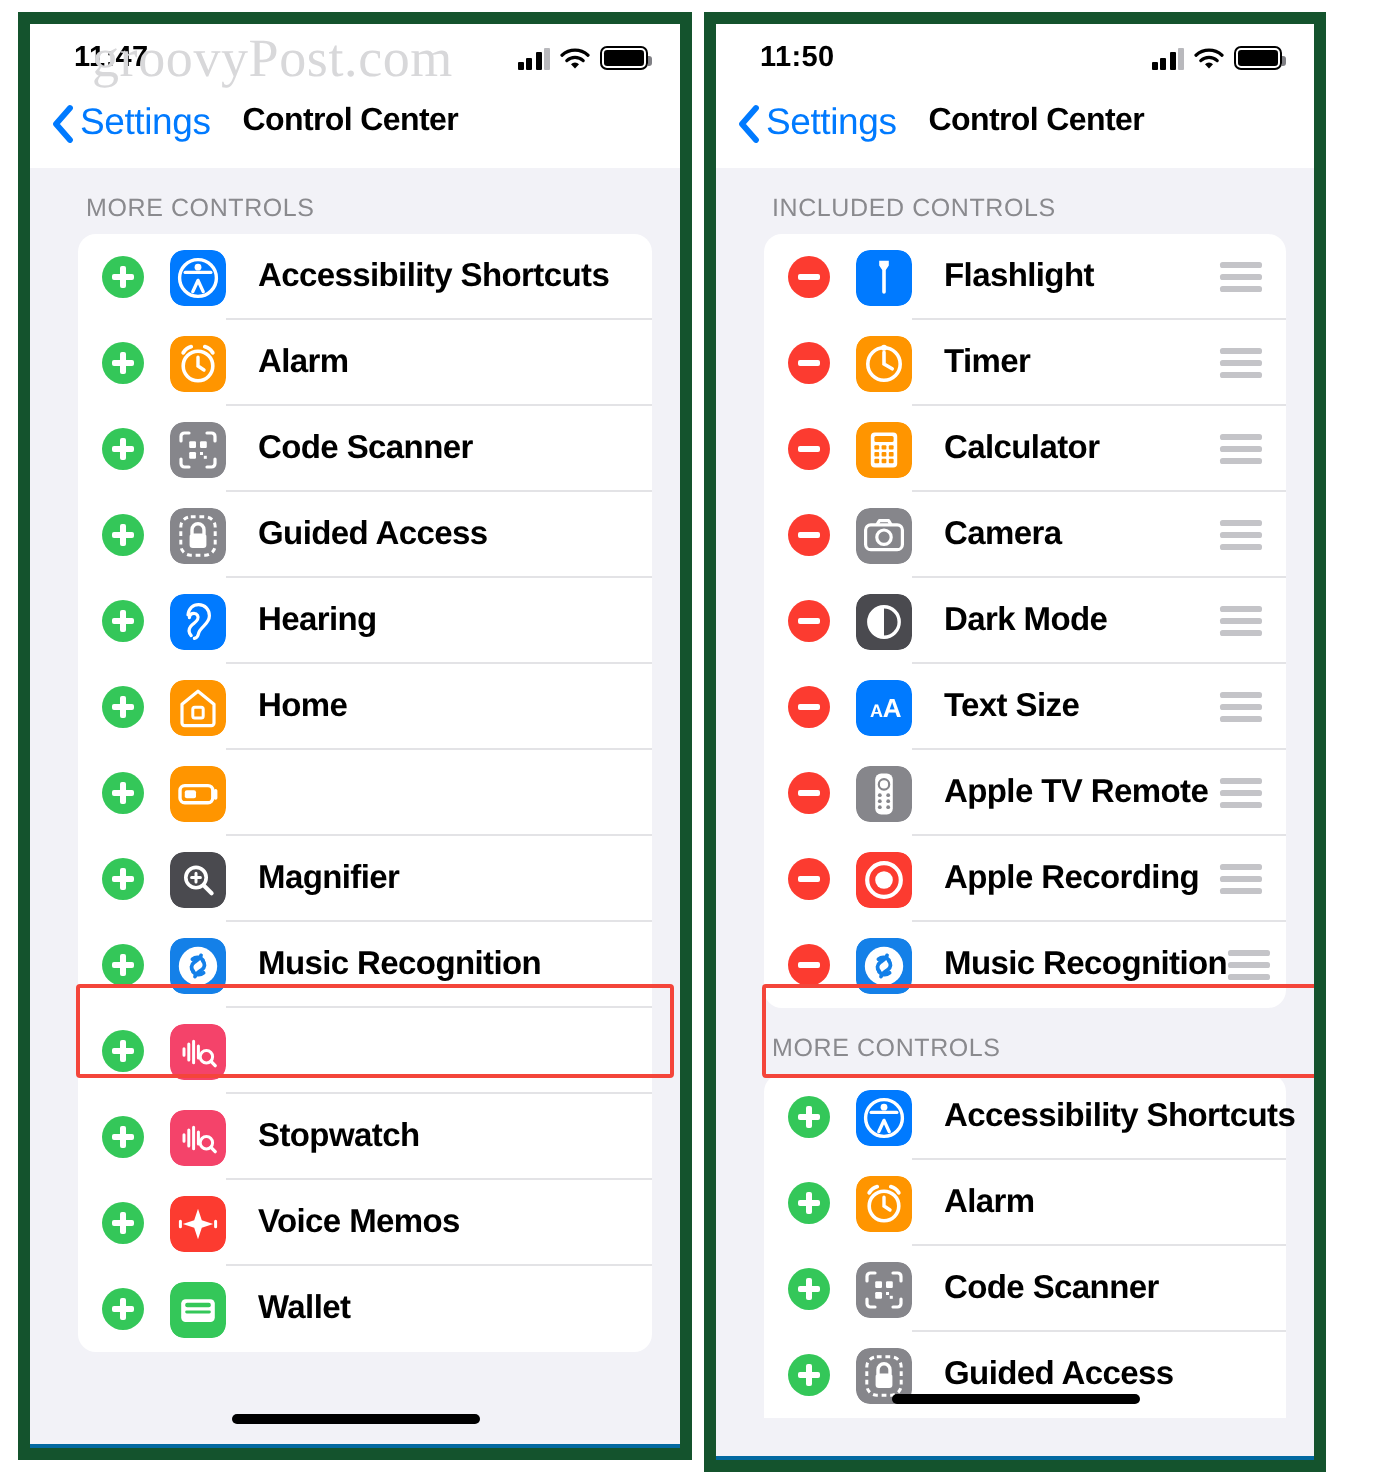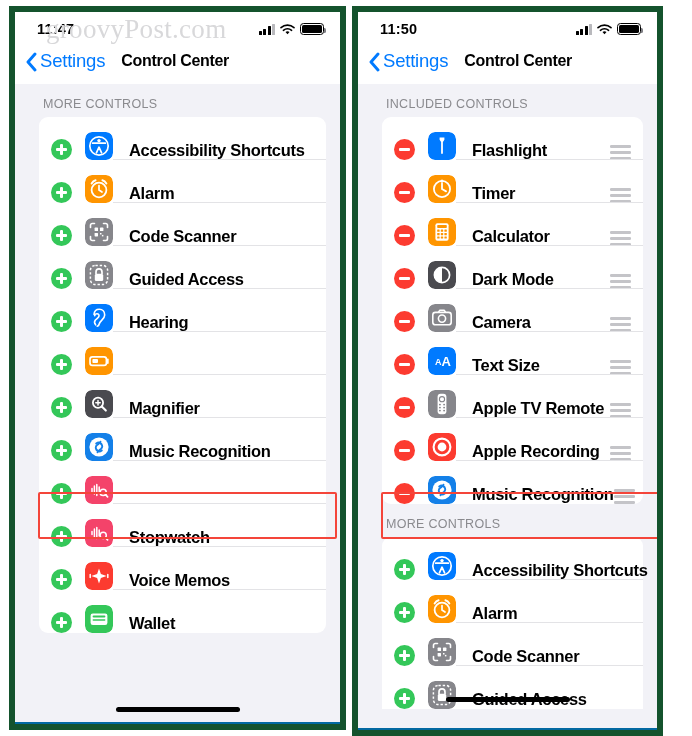--- a/index.html
+++ b/index.html
@@ -84,21 +84,21 @@
   }
   .card {
     background: #ffffff;
     margin: 0 14px 0 24px;
     border-radius: 9px;
   }
   .card.flat-bottom { border-radius: 9px 9px 0 0; }
 
   .row {
     position: relative;
-    display: flex; align-items: flex-end;
+    display: flex; align-items: center;
     height: 43px;
     padding-left: 12px; padding-right: 12px;
   }
   .row .sep {
     position: absolute; left: 74px; right: 0; bottom: 0;
     height: 1px; background: #e3e3e6;
   }
   .row:last-child .sep { display: none; }
 
   
@@ -289,20 +289,35 @@
             <div class="sep"></div>
           </div>
           <div class="row">
             <div class="toggle add">
               <span class="bar-h"></span>
               <span class="bar-v"></span>
             </div>
             <div class="app-icon">
               <svg width="28" height="28" viewBox="0 0 28 28">
                 <rect width="28" height="28" rx="7" fill="#ff9500"></rect>
+                <path d="M14 5.6l8 6.5v9.4a1.3 1.3 0 01-1.3 1.3H7.3A1.3 1.3 0 016 21.5v-9.4l8-6.5z" fill="none" stroke="#fff" stroke-width="1.6" stroke-linejoin="round"></path>
+                <rect x="11.4" y="13.6" width="5.2" height="5.4" rx="1" fill="none" stroke="#fff" stroke-width="1.5"></rect>
+              </svg>
+            </div>
+            <div class="row-label">Home</div>
+            <div class="sep"></div>
+          </div>
+          <div class="row">
+            <div class="toggle add">
+              <span class="bar-h"></span>
+              <span class="bar-v"></span>
+            </div>
+            <div class="app-icon">
+              <svg width="28" height="28" viewBox="0 0 28 28">
+                <rect width="28" height="28" rx="7" fill="#ff9500"></rect>
                 <rect x="5" y="9.8" width="16.4" height="8.6" rx="2.4" fill="none" stroke="#fff" stroke-width="1.7"></rect>
                 <rect x="7.4" y="12.1" width="5.6" height="4" rx="1" fill="#fff"></rect>
                 <path d="M22.8 12.4v3.6" stroke="#fff" stroke-width="1.8" stroke-linecap="round"></path>
               </svg>
             </div>
             <div class="sep"></div>
           </div>
           <div class="row">
             <div class="toggle add">
               <span class="bar-h"></span>
@@ -508,46 +523,46 @@
               <span></span>
             </div>
             <div class="sep"></div>
           </div>
           <div class="row">
             <div class="toggle remove">
               <span class="bar-h"></span>
             </div>
             <div class="app-icon">
               <svg width="28" height="28" viewBox="0 0 28 28">
-                <rect width="28" height="28" rx="7" fill="#4a4a4f"></rect>
-                <circle cx="14" cy="14" r="7.6" fill="none" stroke="#fff" stroke-width="1.7"></circle>
-                <path d="M14 6.4a7.6 7.6 0 000 15.2z" fill="#fff"></path>
-              </svg>
-            </div>
-            <div class="row-label">Dark Mode</div>
-            <div class="reorder">
-              <span></span>
-              <span></span>
-              <span></span>
-            </div>
-            <div class="sep"></div>
-          </div>
-          <div class="row">
-            <div class="toggle remove">
-              <span class="bar-h"></span>
-            </div>
-            <div class="app-icon">
-              <svg width="28" height="28" viewBox="0 0 28 28">
                 <rect width="28" height="28" rx="7" fill="#86868b"></rect>
                 <rect x="4.8" y="8.4" width="18.4" height="12.4" rx="2.6" fill="none" stroke="#fff" stroke-width="1.6"></rect>
                 <circle cx="14" cy="14.6" r="3.6" fill="none" stroke="#fff" stroke-width="1.6"></circle>
                 <path d="M10.4 8.4l1.3-2.1h4.6l1.3 2.1" fill="none" stroke="#fff" stroke-width="1.6" stroke-linejoin="round"></path>
               </svg>
             </div>
             <div class="row-label">Camera</div>
+            <div class="reorder">
+              <span></span>
+              <span></span>
+              <span></span>
+            </div>
+            <div class="sep"></div>
+          </div>
+          <div class="row">
+            <div class="toggle remove">
+              <span class="bar-h"></span>
+            </div>
+            <div class="app-icon">
+              <svg width="28" height="28" viewBox="0 0 28 28">
+                <rect width="28" height="28" rx="7" fill="#4a4a4f"></rect>
+                <circle cx="14" cy="14" r="7.6" fill="none" stroke="#fff" stroke-width="1.7"></circle>
+                <path d="M14 6.4a7.6 7.6 0 000 15.2z" fill="#fff"></path>
+              </svg>
+            </div>
+            <div class="row-label">Dark Mode</div>
             <div class="reorder">
               <span></span>
               <span></span>
               <span></span>
             </div>
             <div class="sep"></div>
           </div>
           <div class="row">
             <div class="toggle remove">
               <span class="bar-h"></span>

